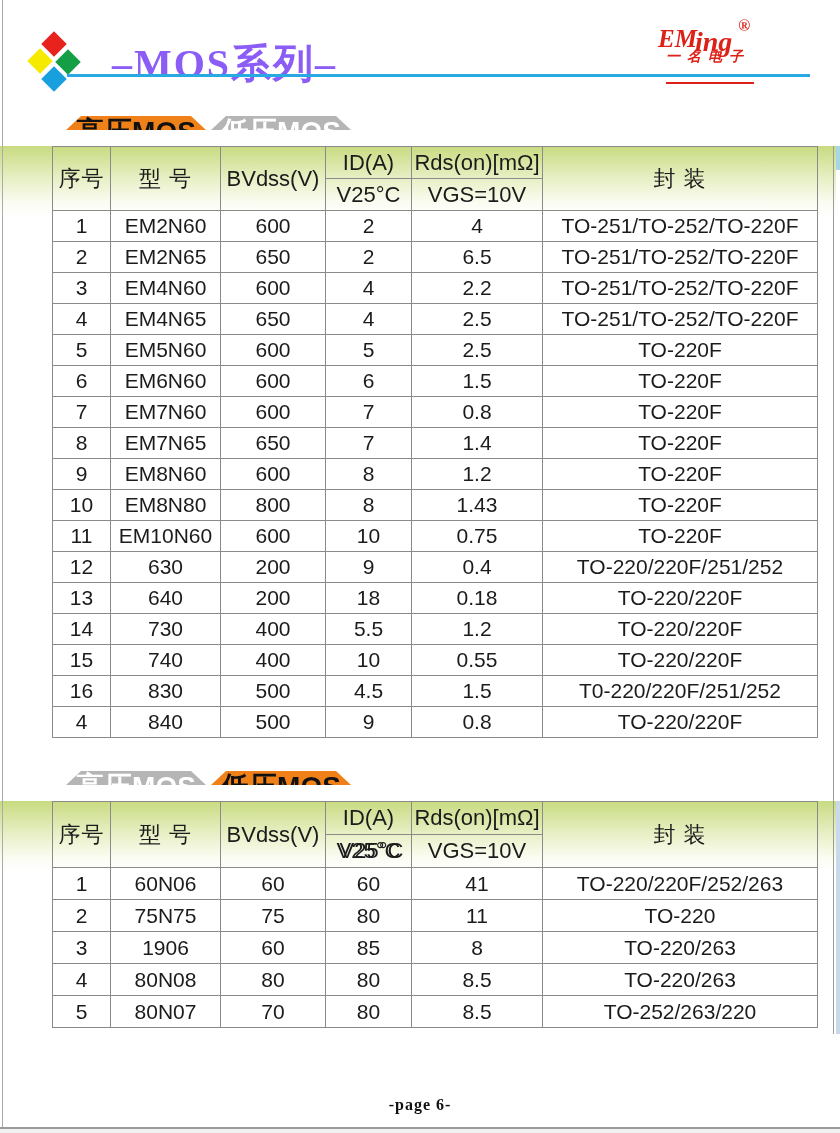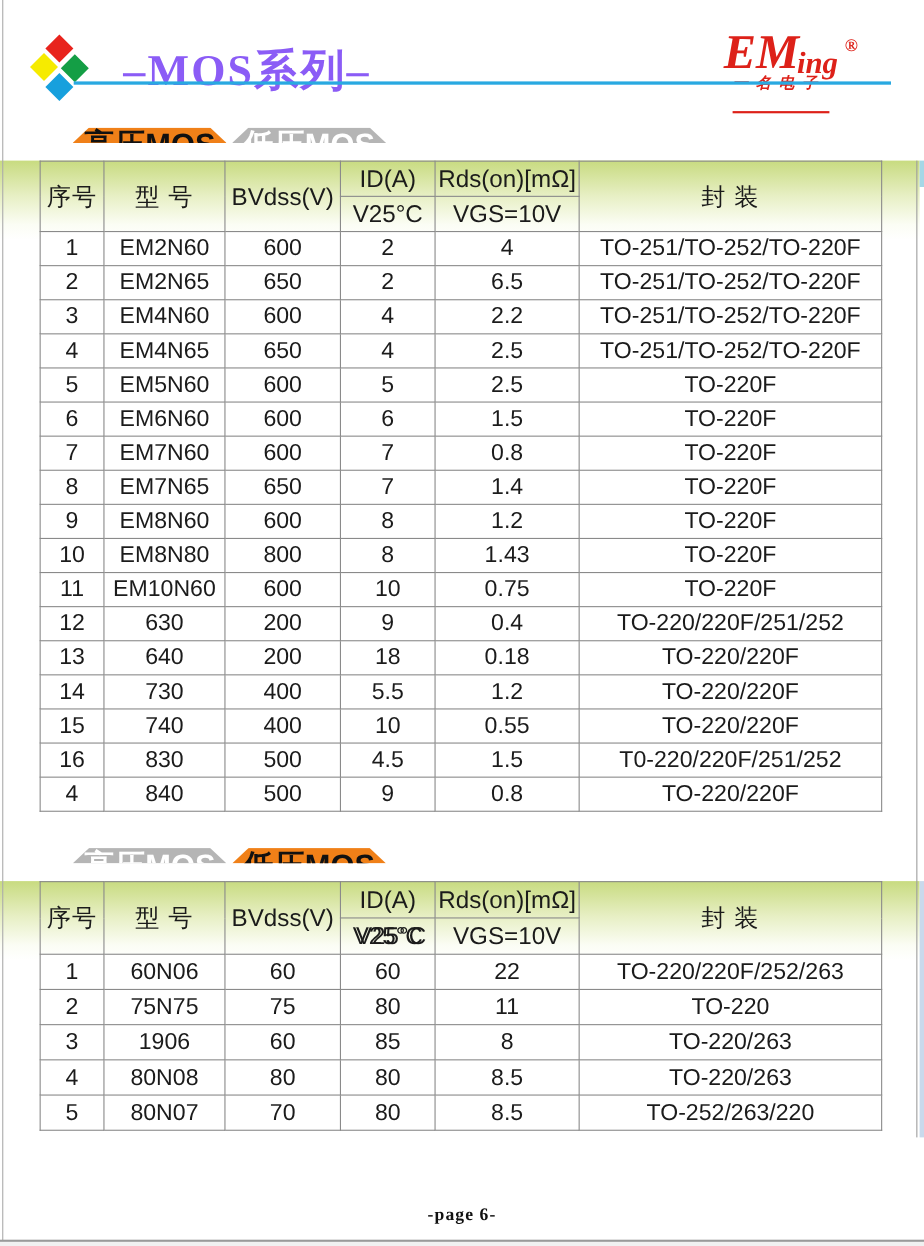--- a/index.html
+++ b/index.html
@@ -28,21 +28,21 @@
   .page-title {
     position:absolute; left:112px; top:36px;
     font-family:"Liberation Serif","DejaVu Serif",serif;
     font-weight:bold; font-size:40px; letter-spacing:2px; color:#8b5cf6;
   }
   .rule { position:absolute; left:67px; top:74px; width:743px; height:3px; background:#29a9e1; }
 
   .brand { position:absolute; left:658px; top:22px; color:#dd2119;
            font-family:"Liberation Serif","DejaVu Serif",serif; }
   .brand-line1 { white-space:nowrap; }
-  .brand-em  { font-size:44px; font-weight:bold; font-style:italic; }
+  .brand-em  { font-size:25px; font-weight:bold; font-style:italic; }
   .brand-ing { font-size:28px; font-weight:bold; font-style:italic; position:relative; top:4px; left:-2px; }
   .brand-reg { font-size:16px; font-weight:bold; position:relative; top:-16px; left:4px; }
   .brand-sub { margin-left:8px; margin-top:-6px; width:max-content;
                font-size:14px; font-weight:bold; font-style:italic; letter-spacing:7px;
                border-bottom:2px solid #dd2119; padding-bottom:16px; padding-right:4px; }
 
   
   .tabs { position:absolute; left:66px; height:30px; }
   .tabs-1 { top:116px; }
   .tabs-2 { top:771px; }
@@ -59,21 +59,21 @@
   .tab.gray   { background:#b5b5b5; color:#ffffff; }
 
   
   .band {
     position:absolute; left:0; width:836px;
     background:linear-gradient(to bottom,#c8db80 0px,#e7efc4 32px,#fbfdf4 58px,#ffffff 72px);
   }
   .band-1 { top:146px; height:611px; }
   .band-2 { top:801px; height:234px; }
 
-  table.mos { border-collapse:collapse; table-layout:fixed; margin-left:36px; width:765px;
+  table.mos { border-collapse:collapse; table-layout:fixed; margin-left:52px; width:765px;
               font-family:"Liberation Sans","DejaVu Sans",sans-serif; color:#1b1b1b; }
   table.mos th, table.mos td {
     border:1px solid #8a8a8a; text-align:center; vertical-align:middle;
     font-weight:normal; padding:0; overflow:hidden; white-space:nowrap;
   }
   table.mos thead th { background:transparent; font-size:22px; }
   table.mos tbody td { background:#ffffff; font-size:21px; }
   .t1 thead th { height:32px; }
   .t1 tbody td { height:31px; }
   .t2 thead th { height:33px; }
@@ -309,21 +309,21 @@
           <th class="doubled">V25°C</th>
           <th>VGS=10V</th>
         </tr>
       </thead>
       <tbody>
           <tr>
             <td>1</td>
             <td>60N06</td>
             <td>60</td>
             <td>60</td>
-            <td>22</td>
+            <td>41</td>
             <td>TO-220/220F/252/263</td>
           </tr>
           <tr>
             <td>2</td>
             <td>75N75</td>
             <td>75</td>
             <td>80</td>
             <td>11</td>
             <td>TO-220</td>
           </tr>

